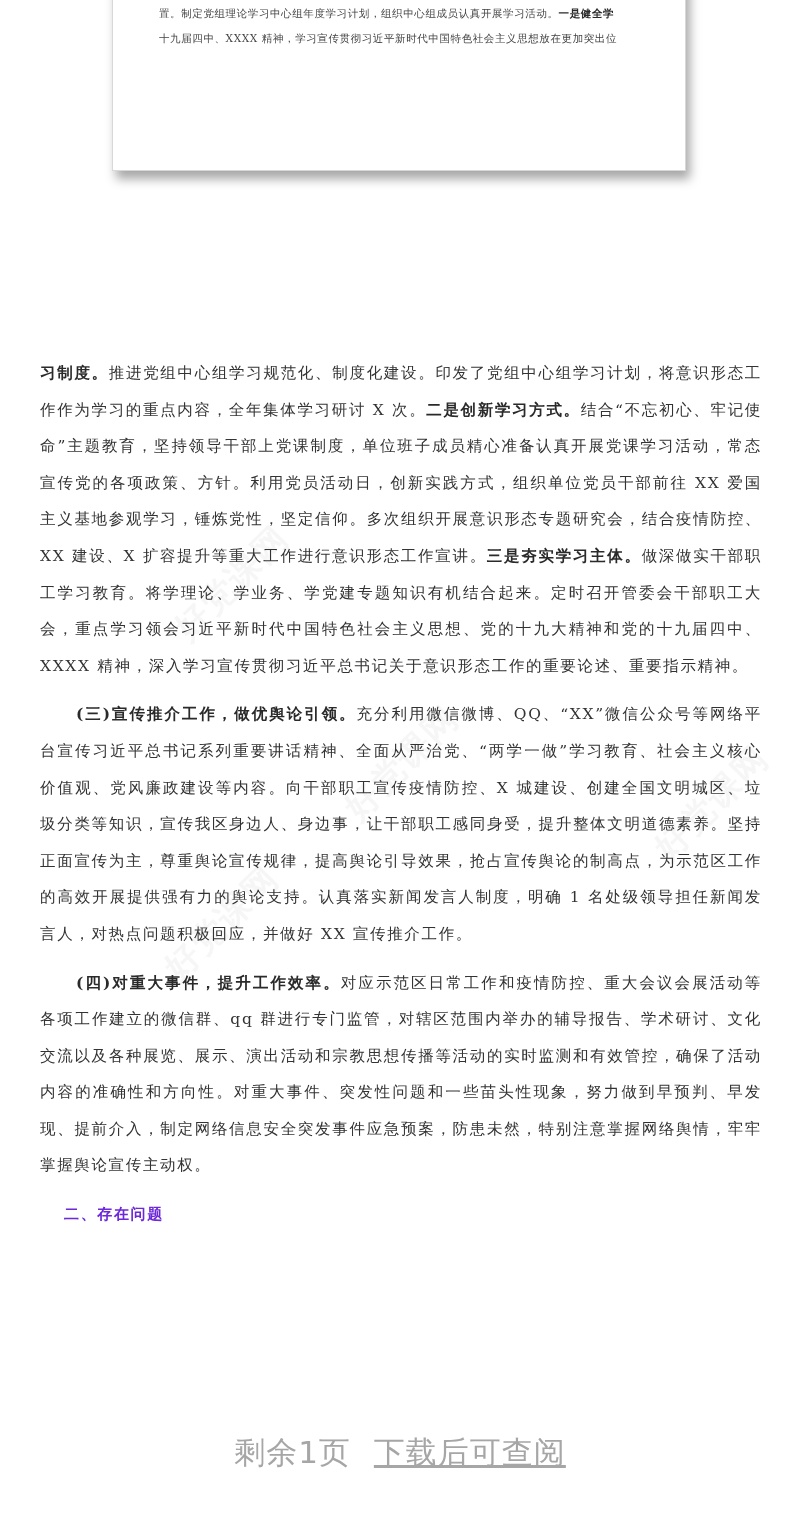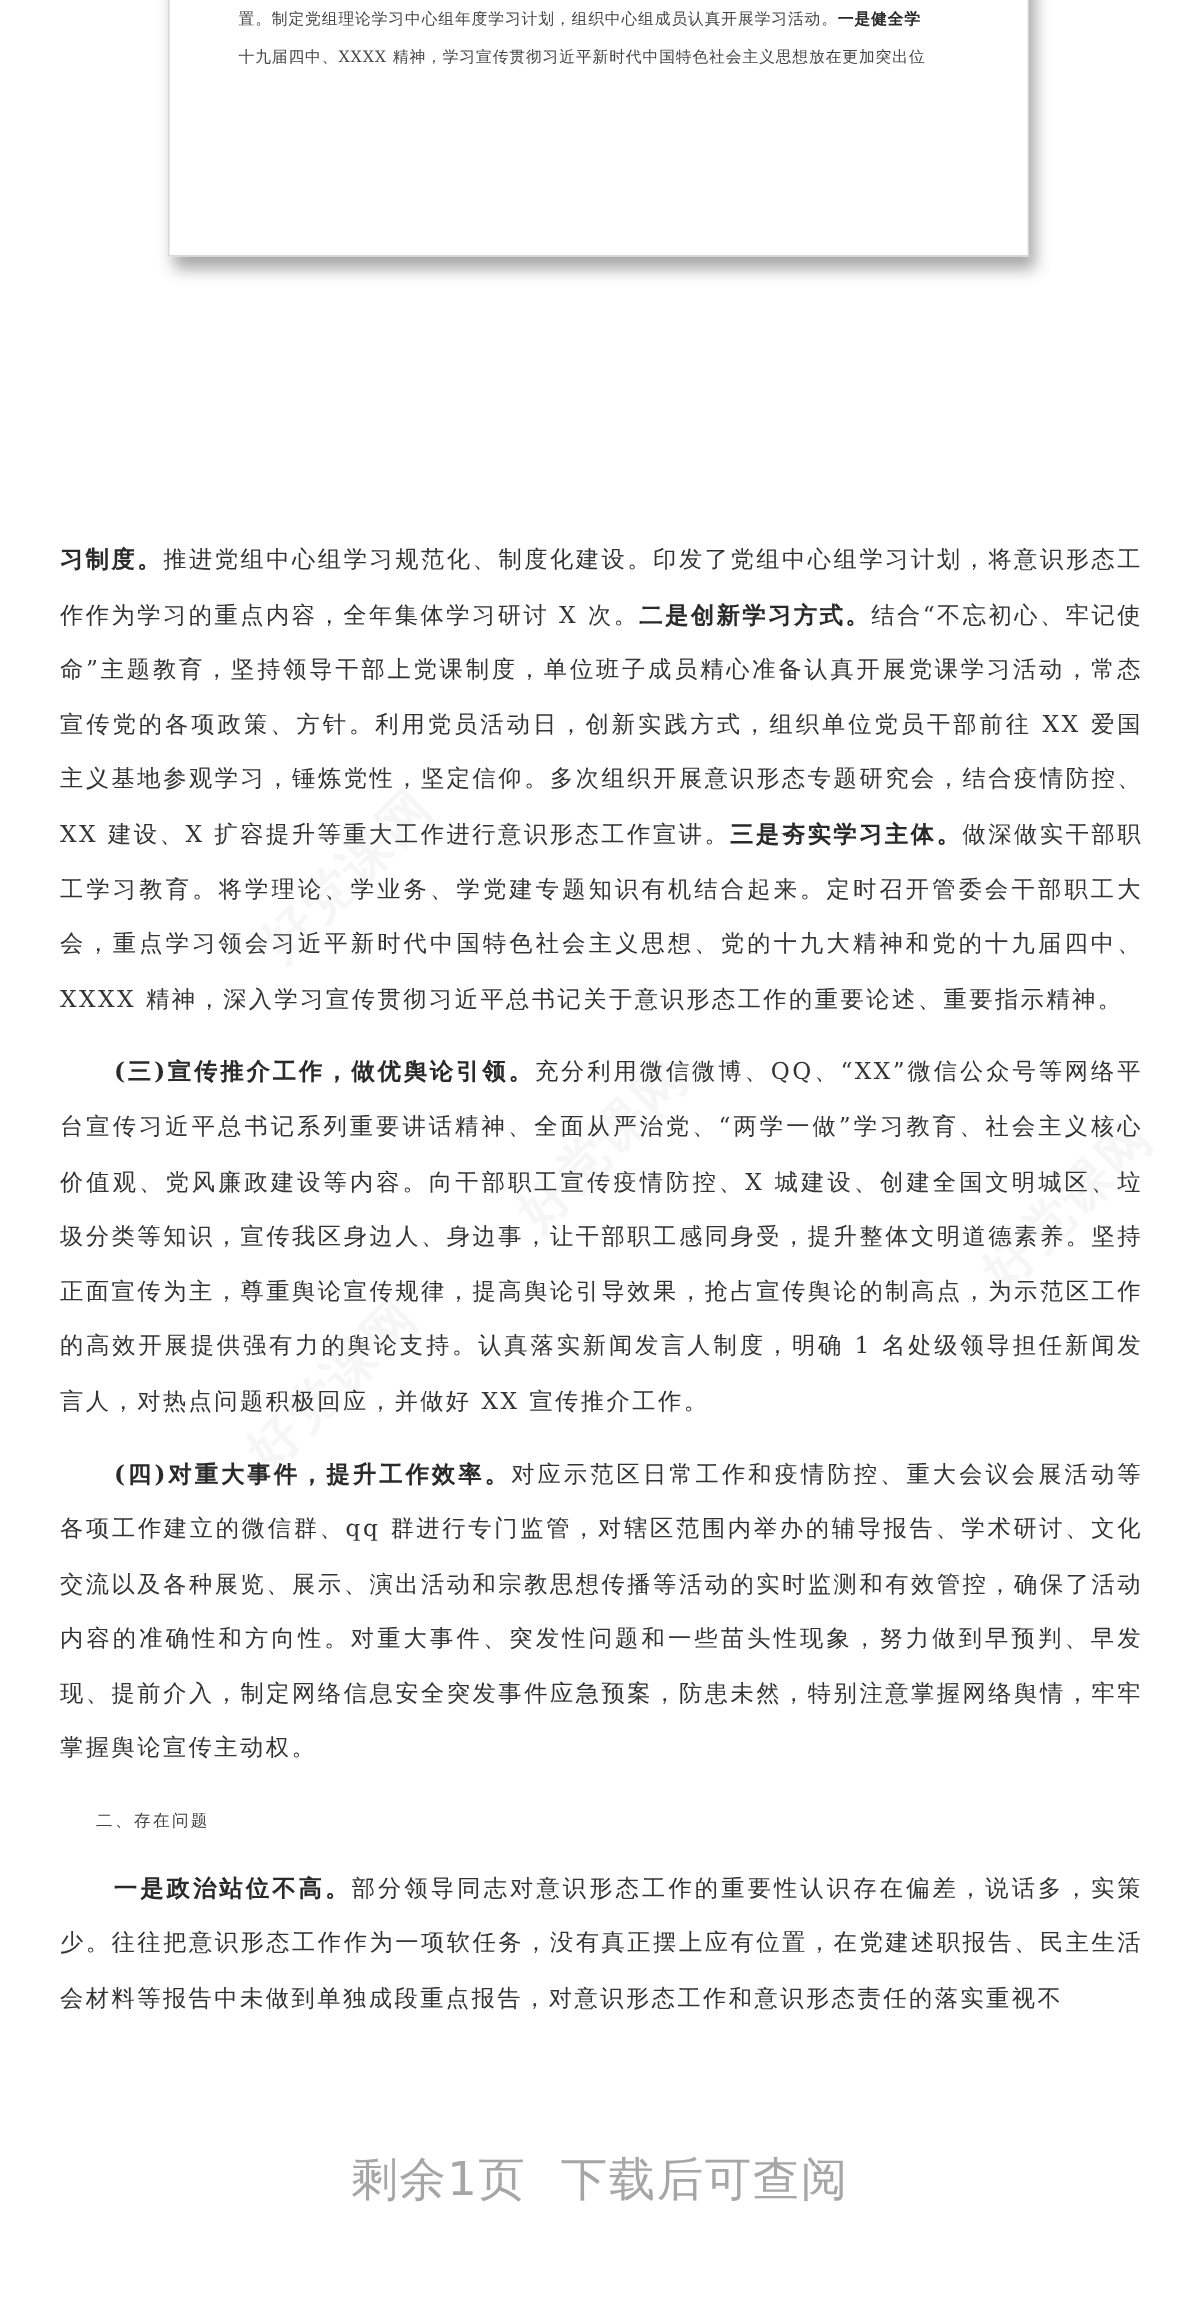--- a/index.html
+++ b/index.html
@@ -52,26 +52,26 @@
       line-height: 36.6px;
       letter-spacing: 1.65px;
       text-align: justify;
       text-align-last: left;
       color: #333333;
     }
     .para.indent { text-indent: 36px; }
     .para + .para { margin-top: 8px; }
     .heading {
       margin: 8px 0 0 0;
-      font-size: 11px;
+      font-size: 15px;
       line-height: 36.6px;
       letter-spacing: 1.65px;
       text-indent: 36px;
-      font-weight: normal;
-      color: #404040;
+      font-weight: bold;
+      color: #6d28d9;
     }
 
     
     .watermark {
       position: absolute;
       font-family: "DejaVu Sans", sans-serif;
       font-size: 34px;
       font-weight: bold;
       color: rgba(200,200,200,0.16);
       transform: rotate(-45deg);
@@ -85,21 +85,21 @@
       position: absolute;
       left: 0;
       top: 1432px;
       width: 800px;
       text-align: center;
       font-family: "DejaVu Sans", "Liberation Sans", sans-serif;
       font-size: 31px;
       color: #a6a6a6;
       letter-spacing: 1px;
     }
-    .remain-banner span + span { margin-left: 23px; }
+    .remain-banner span + span { margin-left: 23px; text-decoration: underline; }
   </style>
 </head>
 <body>
 
 <div class="page-card">
   <div class="card-text">
     <div><span>置。制定党组理论学习中心组年度学习计划，组织中心组成员认真开展学习活动。</span><span class="bold">一是健全学</span></div>
     <div>十九届四中、XXXX 精神，学习宣传贯彻习近平新时代中国特色社会主义思想放在更加突出位</div>
   </div>
 </div>
@@ -111,18 +111,17 @@
 
 <div class="main-body">
   <p class="para"><span class="bold">习制度。</span><span>推进党组中心组学习规范化、制度化建设。印发了党组中心组学习计划，将意识形态工作作为学习的重点内容，全年集体学习研讨 X 次。</span><span class="bold">二是创新学习方式。</span><span>结合“不忘初心、牢记使命”主题教育，坚持领导干部上党课制度，单位班子成员精心准备认真开展党课学习活动，常态宣传党的各项政策、方针。利用党员活动日，创新实践方式，组织单位党员干部前往 XX 爱国主义基地参观学习，锤炼党性，坚定信仰。多次组织开展意识形态专题研究会，结合疫情防控、XX 建设、X 扩容提升等重大工作进行意识形态工作宣讲。</span><span class="bold">三是夯实学习主体。</span><span>做深做实干部职工学习教育。将学理论、学业务、学党建专题知识有机结合起来。定时召开管委会干部职工大会，重点学习领会习近平新时代中国特色社会主义思想、党的十九大精神和党的十九届四中、XXXX 精神，深入学习宣传贯彻习近平总书记关于意识形态工作的重要论述、重要指示精神。</span></p>
 
   <p class="para indent" style="margin-top:8px;"><span class="bold">(三)宣传推介工作，做优舆论引领。</span><span>充分利用微信微博、QQ、“XX”微信公众号等网络平台宣传习近平总书记系列重要讲话精神、全面从严治党、“两学一做”学习教育、社会主义核心价值观、党风廉政建设等内容。向干部职工宣传疫情防控、X 城建设、创建全国文明城区、垃圾分类等知识，宣传我区身边人、身边事，让干部职工感同身受，提升整体文明道德素养。坚持正面宣传为主，尊重舆论宣传规律，提高舆论引导效果，抢占宣传舆论的制高点，为示范区工作的高效开展提供强有力的舆论支持。认真落实新闻发言人制度，明确 1 名处级领导担任新闻发言人，对热点问题积极回应，并做好 XX 宣传推介工作。</span></p>
 
   <p class="para indent" style="margin-top:8px;"><span class="bold">(四)对重大事件，提升工作效率。</span><span>对应示范区日常工作和疫情防控、重大会议会展活动等各项工作建立的微信群、qq 群进行专门监管，对辖区范围内举办的辅导报告、学术研讨、文化交流以及各种展览、展示、演出活动和宗教思想传播等活动的实时监测和有效管控，确保了活动内容的准确性和方向性。对重大事件、突发性问题和一些苗头性现象，努力做到早预判、早发现、提前介入，制定网络信息安全突发事件应急预案，防患未然，特别注意掌握网络舆情，牢牢掌握舆论宣传主动权。</span></p>
 
   <p class="heading">二、存在问题</p>
 
-  <p class="para indent" style="margin-top:8px;"><span class="bold">一是政治站位不高。</span><span>部分领导同志对意识形态工作的重要性认识存在偏差，说话多，实策少。往往把意识形态工作作为一项软任务，没有真正摆上应有位置，在党建述职报告、民主生活会材料等报告中未做到单独成段重点报告，对意识形态工作和意识形态责任的落实重视不</span></p>
 </div>
 
 <div class="remain-banner">
   <span>剩余1页</span><span>下载后可查阅</span>
 </div>
 
 </body></html>

